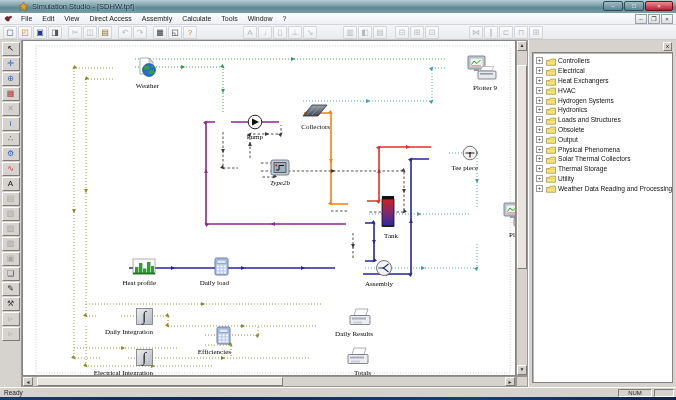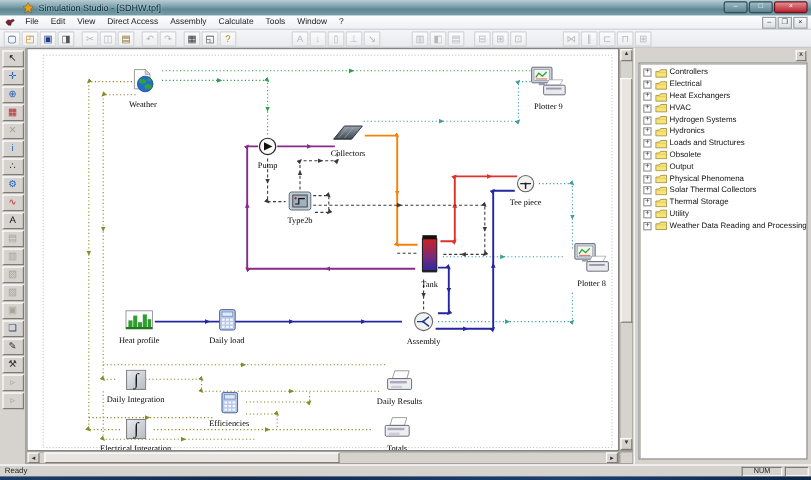--- a/index.html
+++ b/index.html
@@ -40,21 +40,21 @@
   #lefttools { position:absolute; left:0; top:40px; width:22px; height:347px; background:#d6d3ce;
     border-right:1px solid #9a968f; display:flex; flex-direction:column; align-items:center; padding-top:2px; }
   .lt-btn { width:18px; height:14px; margin-bottom:1px; background:#d6d3ce;
     border-top:1px solid #fff; border-left:1px solid #fff; border-right:1px solid #7f7b74; border-bottom:1px solid #7f7b74;
     font-size:8px; line-height:12px; text-align:center; overflow:hidden; }
 
   
   #canvas { position:absolute; left:22px; top:40px; width:494px; height:336px; background:#fff;
     border:1px solid #848484; overflow:hidden; }
   #wires { position:absolute; left:0; top:0; }
-  .comp { position:absolute; width:80px; text-align:center; }
+  .comp { position:absolute; width:80px; text-align:right; }
   .comp-label { font-family:"Liberation Serif", serif; font-size:7px; color:#000; line-height:1.1; white-space:nowrap; margin-top:0px; }
 
   
   .sb { position:absolute; background:#d6d3ce; border:1px solid #9a968f; }
   #vscroll { left:516px; top:40px; width:12px; height:336px; }
   #hscroll { left:22px; top:376px; width:494px; height:11px; }
   #sbcorner { left:516px; top:376px; width:12px; height:11px; }
   .sb-arrow { position:absolute; background:#d6d3ce; border-top:1px solid #fff; border-left:1px solid #fff;
     border-right:1px solid #7f7b74; border-bottom:1px solid #7f7b74; font-size:5px; color:#333; text-align:center; }
   .sb-thumb { position:absolute; background:#e8e5e0; border-top:1px solid #fff; border-left:1px solid #fff;
@@ -277,21 +277,21 @@
                   <stop offset="0" stop-color="#99a4af"></stop>
                   <stop offset="1" stop-color="#3f4750"></stop>
                 </linearGradient>
               </defs>
               <polygon points="3,14 12,3 27,3 18,14" fill="url(#gc)" stroke="#2a2f35" stroke-width="0.8"></polygon>
               <line x1="15" y1="4" x2="7" y2="13" stroke="#aab4bd" stroke-width="0.5"></line>
               <line x1="20" y1="4" x2="12" y2="13" stroke="#aab4bd" stroke-width="0.5"></line>
             </svg></div>
           <div class="comp-label">Collectors</div>
         </div>
-        <div class="comp" style="left: 187px; top: 117.5px;">
+        <div class="comp" style="left: 187px; top: 117.5px; font-style: italic;">
           <div><svg width="20" height="17" viewBox="0 0 20 17">
               <rect x="1" y="1" width="18" height="15" rx="2" fill="#c3cdd6" stroke="#5a6b7a" stroke-width="0.8"></rect>
               <rect x="4" y="3.5" width="12" height="10" fill="#9fb0c0" stroke="#333" stroke-width="0.7"></rect>
               <polyline points="6,11 9,11 9,6.5 14,6.5" fill="none" stroke="#111" stroke-width="1"></polyline>
               <circle cx="6.3" cy="6.3" r="0.9" fill="#c00"></circle>
             </svg></div>
           <div class="comp-label">Type2b</div>
         </div>
         <div class="comp" style="left: 295px; top: 154px;">
           <div><svg width="20" height="34" viewBox="0 0 20 34">

